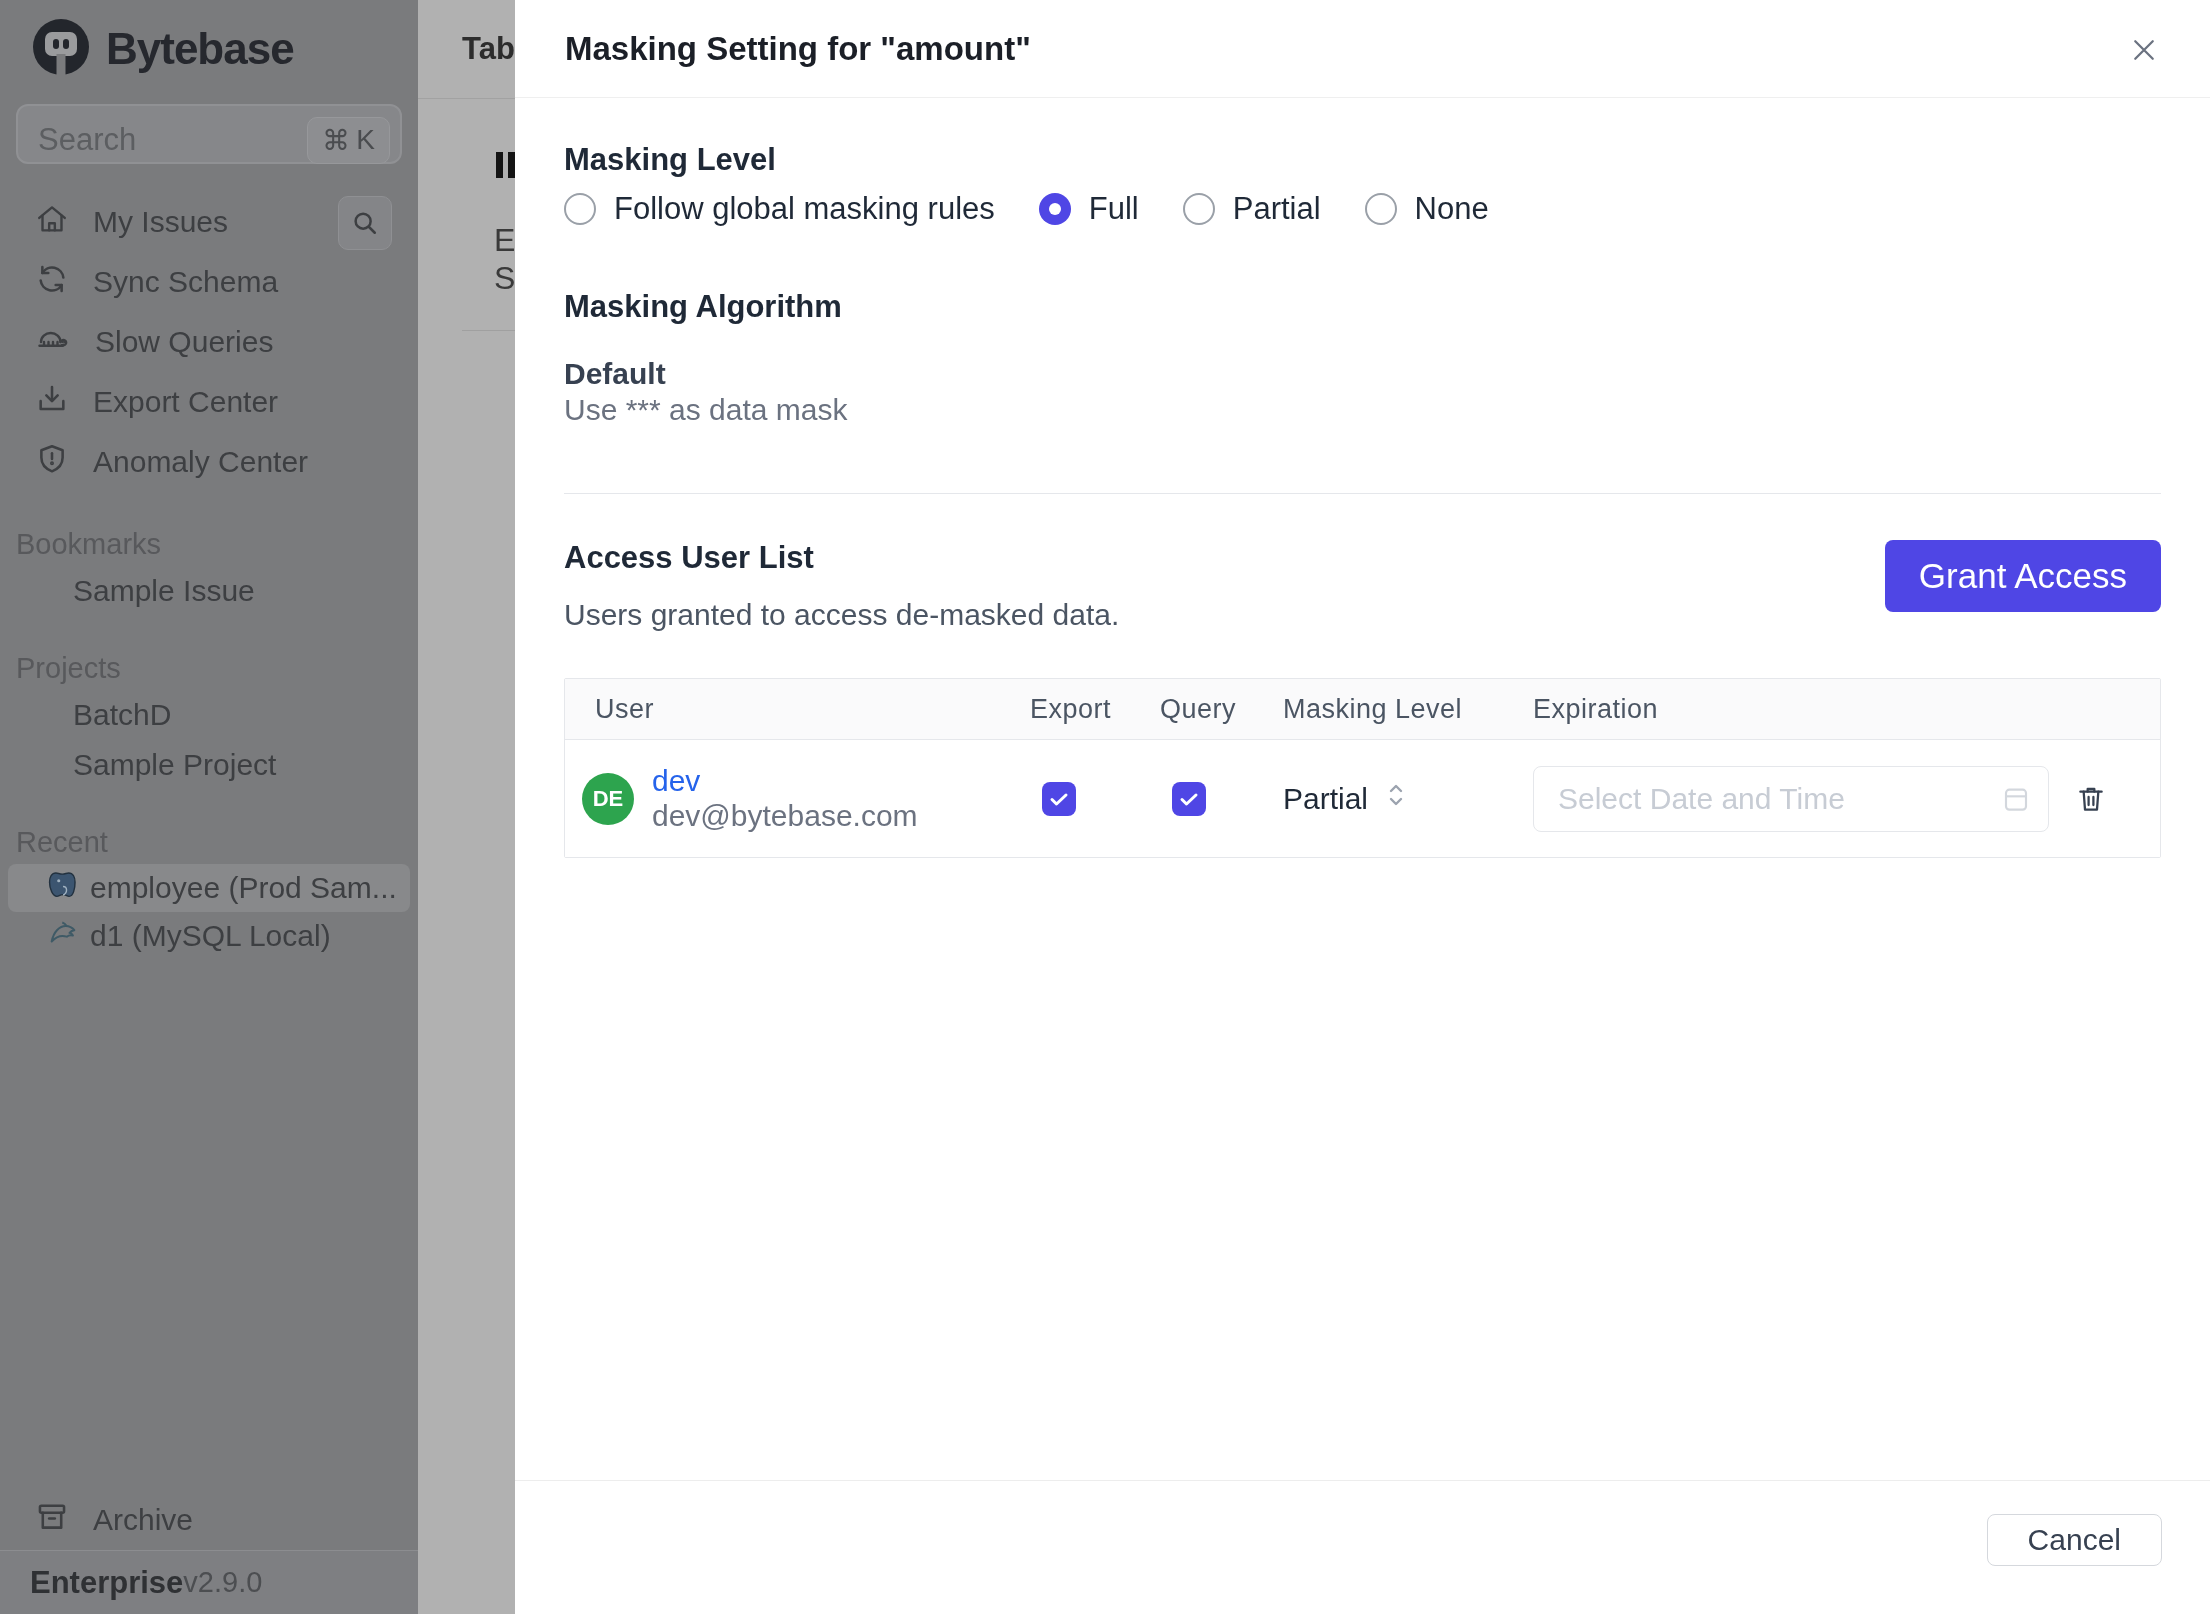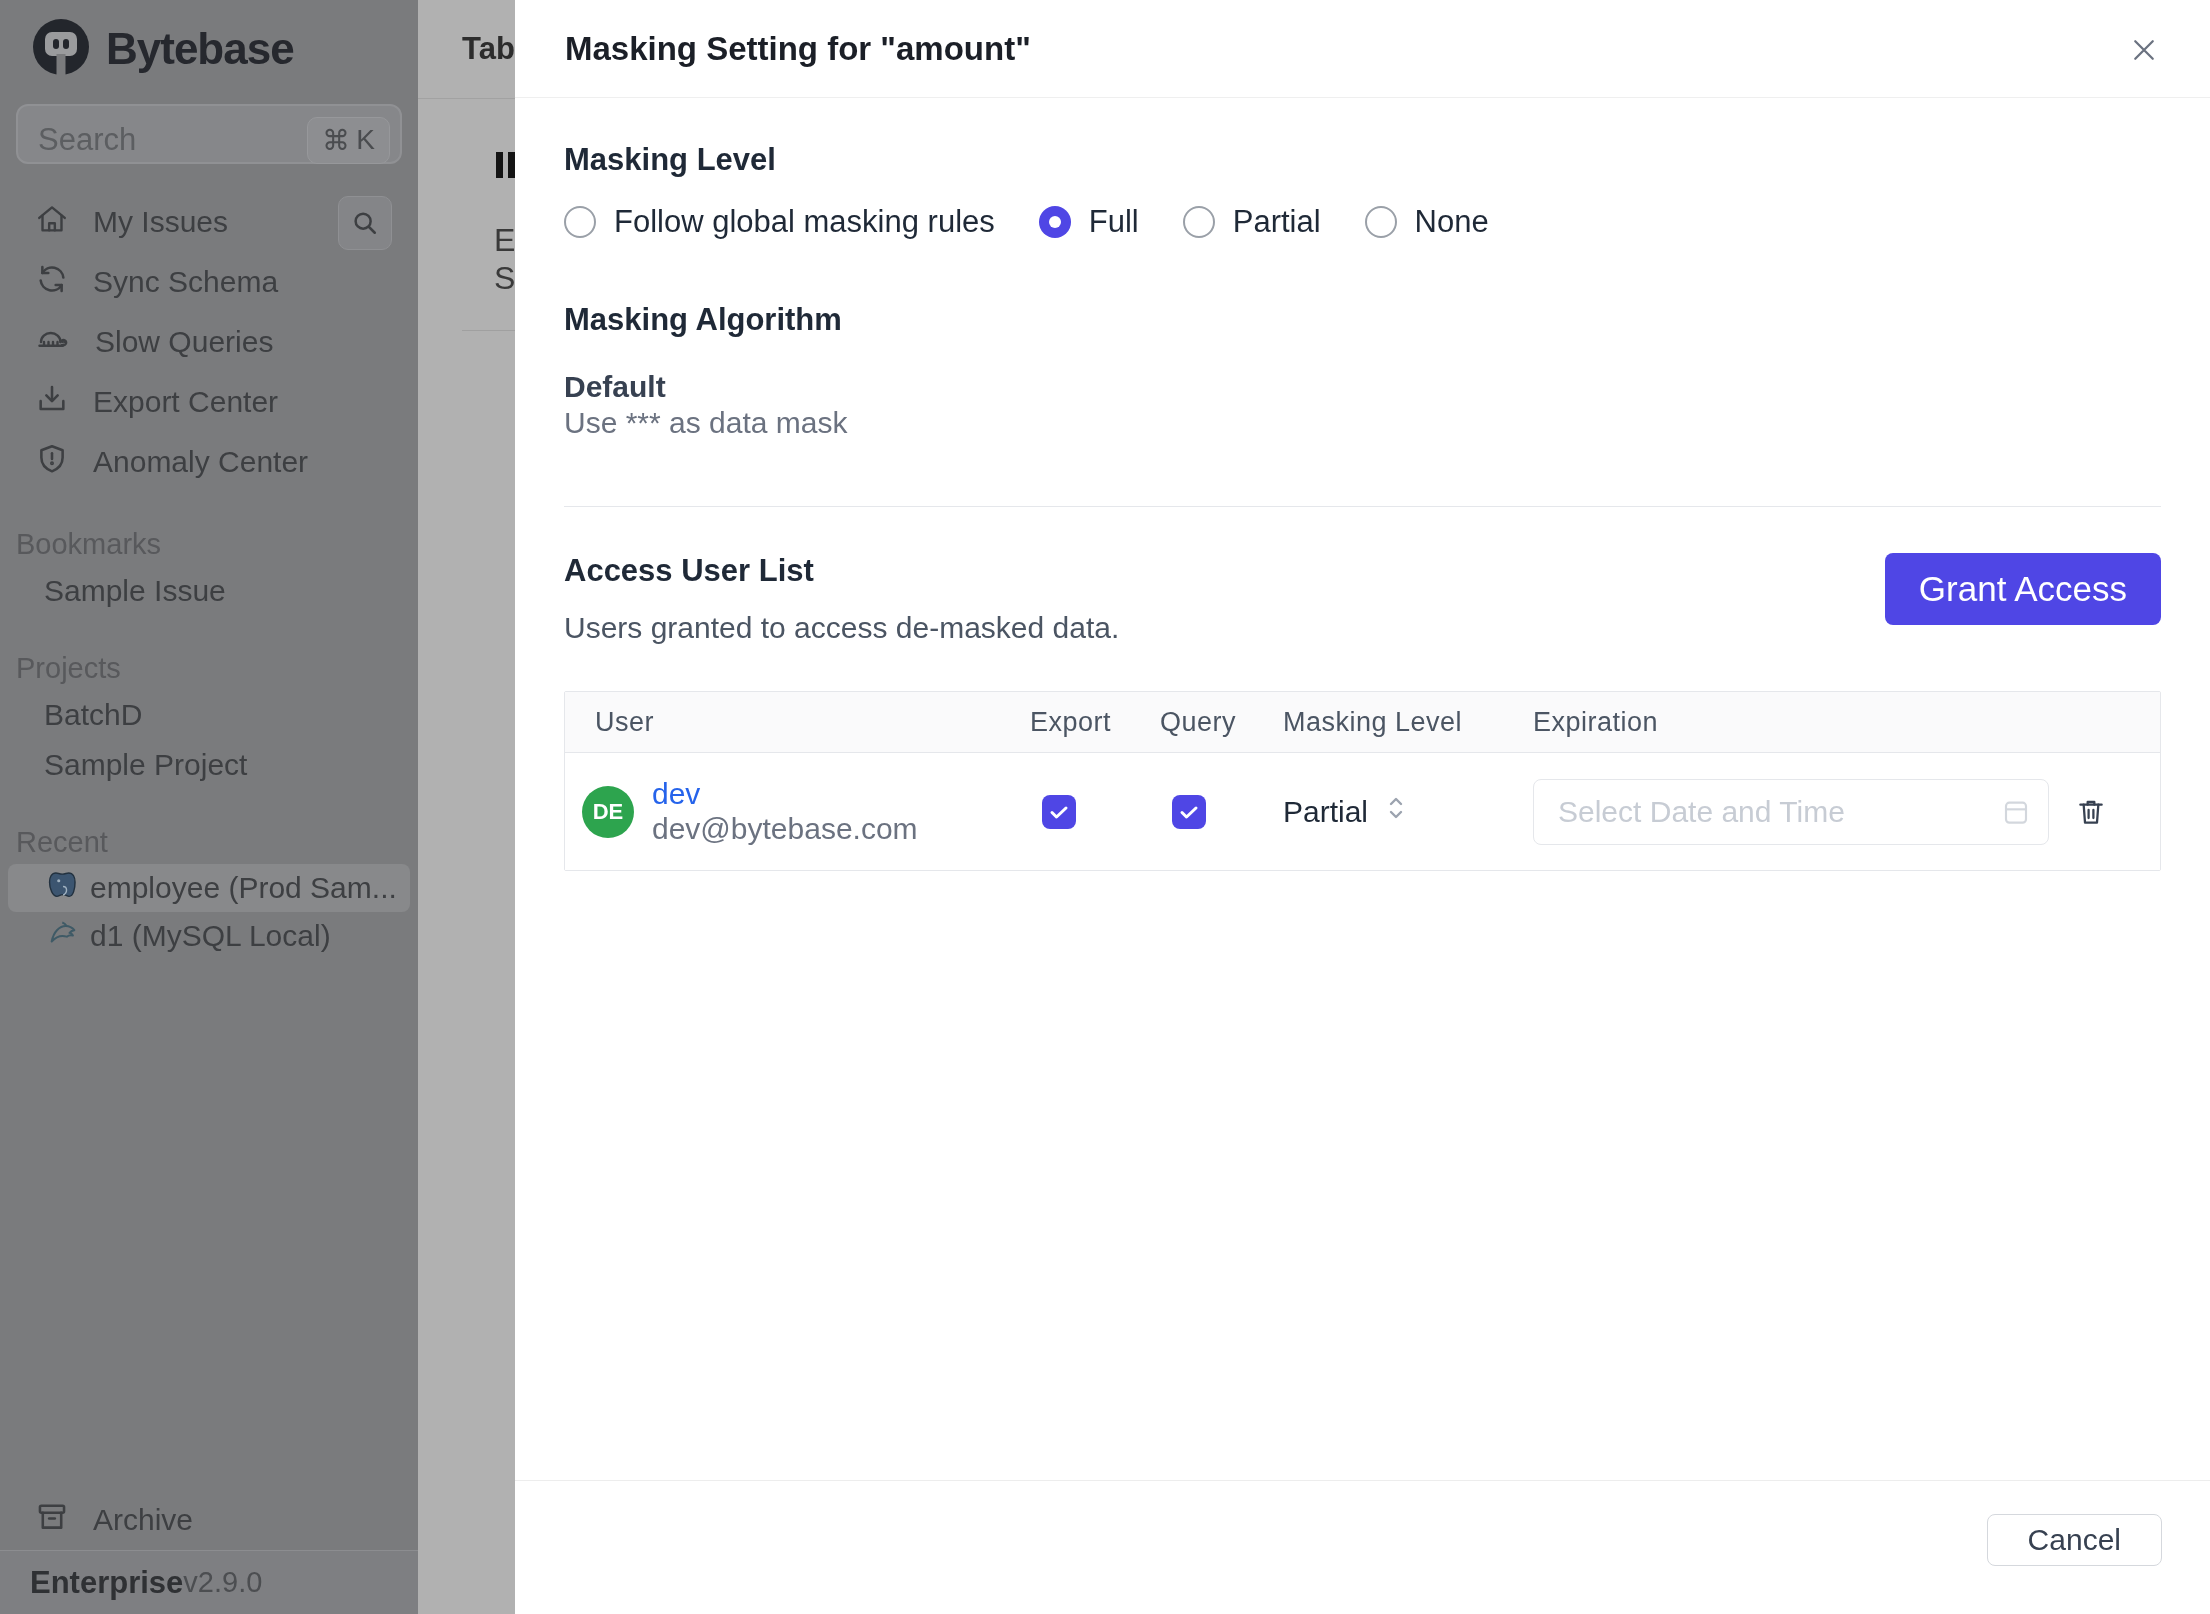--- a/index.html
+++ b/index.html
@@ -14,21 +14,21 @@
              border-radius:12px;display:flex;align-items:center;padding:12px 10px 0 20px;box-sizing:border-box;}
   .searchbox .ph{font-size:31px;color:#5c5e61;flex:1;}
   .kbd{display:flex;align-items:center;gap:6px;background:#8d8e91;border:1px solid #97989b;border-radius:10px;
        padding:6px 14px;font-size:28px;color:#4a4c4f;}
   .nav{margin-top:28px;}
   .nav-item{display:flex;align-items:center;gap:24px;height:60px;padding:0 16px 0 35px;font-size:30px;position:relative;text-align:center;}
   .nav-item svg{flex:0 0 auto;}
   .mini-btn{position:absolute;right:26px;top:4px;width:52px;height:52px;background:#848588;border:1px solid #8f9093;
             border-radius:10px;display:flex;align-items:center;justify-content:center;color:#3d3f42;}
   .sec-label{font-size:29px;color:#58595c;padding:0 16px;margin-top:30px;height:44px;display:flex;align-items:center;}
-  .sub-item{font-size:30px;padding-left:44px;height:50px;display:flex;align-items:center;}
+  .sub-item{font-size:30px;padding-left:73px;height:50px;display:flex;align-items:center;}
   .db-item{display:flex;align-items:center;gap:10px;height:48px;margin:0 8px;padding-left:38px;border-radius:8px;font-size:30px;white-space:nowrap;overflow:hidden;}
   .db-item.selected{background:#88898b;}
   .sidebar-bottom{position:absolute;left:0;right:0;bottom:64px;}
   .footerbar{position:absolute;left:0;right:0;bottom:0;height:64px;border-top:1px solid #8c8d90;background:#7e7f82;
              display:flex;align-items:center;padding:0 30px;box-sizing:border-box;}
   .plan{font-size:31px;font-weight:700;color:#2f3134;}
   .version{font-size:29px;color:#4c4e51;}
 
   
   .bgpage{position:absolute;left:418px;top:0;right:0;bottom:0;background:#b1b1b1;z-index:2;}
@@ -40,21 +40,21 @@
   .bg-divider{position:absolute;top:330px;left:44px;right:0;height:1px;background:#a0a0a0;}
 
   
   .modal{position:absolute;left:515px;top:0;right:0;bottom:0;background:#fff;z-index:3;}
   .modal-header{height:98px;border-bottom:1px solid #efefef;display:flex;align-items:center;padding:0 50px;box-sizing:border-box;}
   .modal-title{font-size:33px;font-weight:600;color:#1b1f27;}
   .close-btn{position:absolute;right:50px;top:34px;width:32px;height:32px;color:#6b7280;cursor:pointer;display:flex;align-items:center;justify-content:center;}
   .modal-body{padding:0 49px;}
   .h2{font-size:31px;font-weight:600;color:#1f2937;}
   .mt-title{margin-top:44px;}
-  .radio-row{display:flex;align-items:flex-end;margin-top:26px;gap:44px;}
+  .radio-row{display:flex;align-items:flex-end;margin-top:13px;gap:44px;}
   .radio-opt{display:flex;align-items:center;gap:18px;}
   .radio{width:32px;height:32px;border-radius:50%;border:2px solid #9aa0a8;box-sizing:border-box;background:#fff;}
   .radio.on{border:none;background:var(--accent);position:relative;}
   .radio.on::after{content:"";position:absolute;left:10px;top:10px;width:12px;height:12px;border-radius:50%;background:#fff;}
   .radio-label{font-size:31px;color:#1f2937;}
   .algo-name{margin-top:32px;font-size:30px;font-weight:600;color:#374151;}
   .algo-desc{margin-top:2px;font-size:30px;color:#6b7280;}
   .divider{height:1px;background:#e5e7eb;margin-top:66px;}
   .section-row{margin-top:46px;display:flex;align-items:flex-start;justify-content:space-between;}
   .section-sub{margin-top:22px;font-size:30px;color:#4b5563;}

